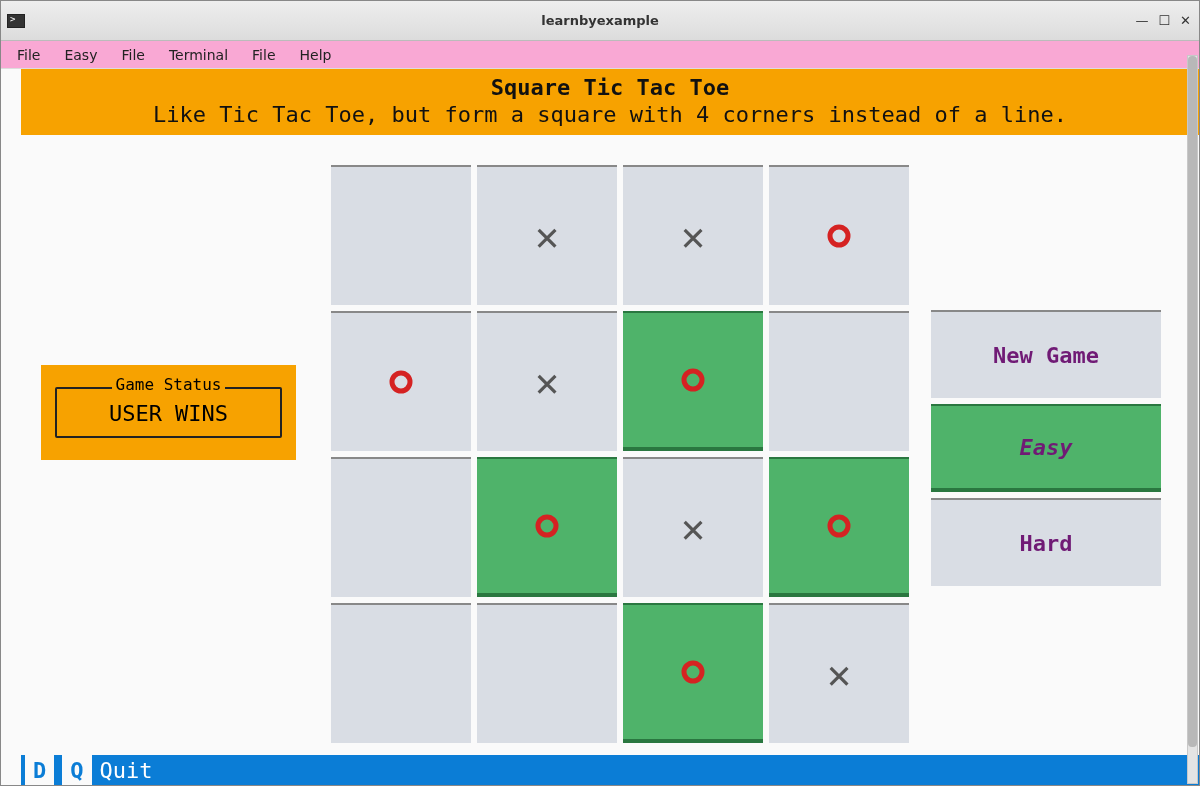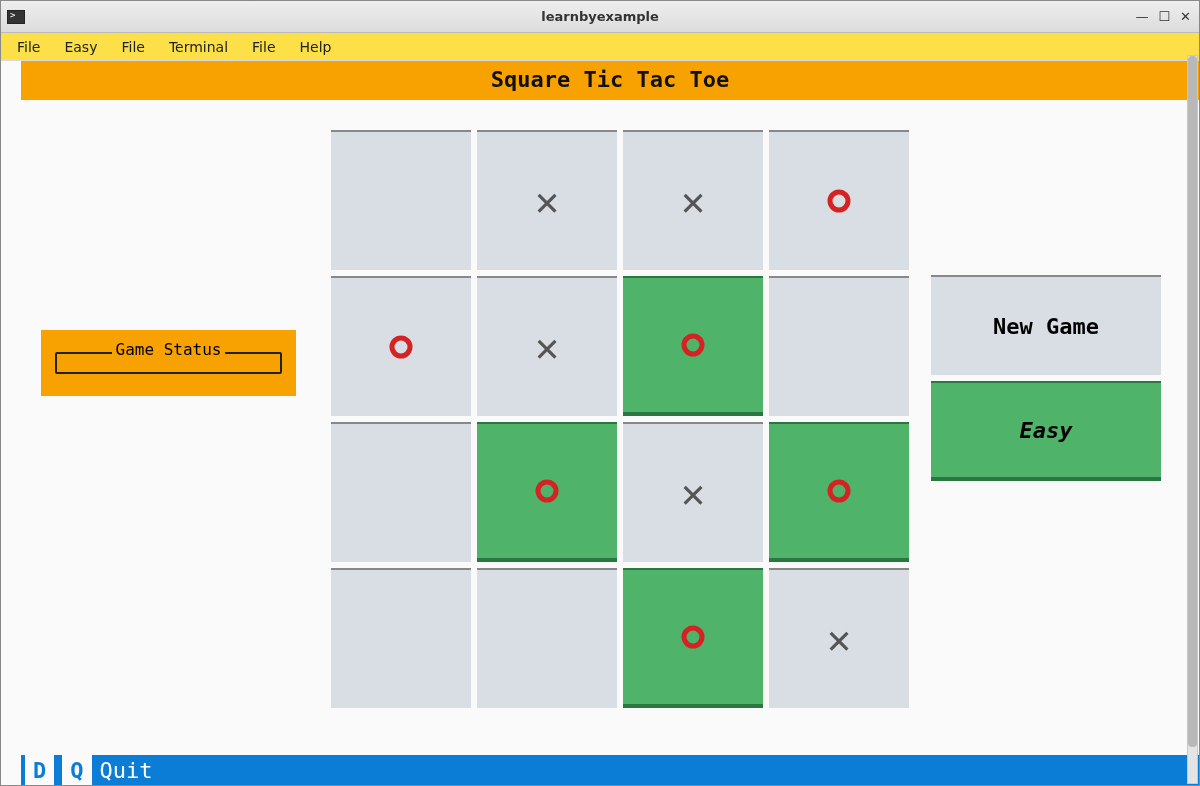--- a/index.html
+++ b/index.html
@@ -12,21 +12,21 @@
     }
     .window {
       width: 1200px;
       height: 786px;
       background: #f0f0f0;
       border: 1px solid #888;
       display: flex;
       flex-direction: column;
     }
     .titlebar {
-      height: 32px;
+      height: 40px;
       background: linear-gradient(#eeeeee, #dcdcdc);
       display: flex;
       align-items: center;
       justify-content: center;
       position: relative;
       border-bottom: 1px solid #bbb;
     }
     .titlebar-icon {
       position: absolute;
       left: 6px;
@@ -57,21 +57,21 @@
       align-items: center;
     }
     .titlebar-controls span {
       font-family: "DejaVu Sans", sans-serif;
       font-size: 13px;
       cursor: pointer;
       color: #333;
     }
     .menubar {
       height: 28px;
-      background: #fde047;
+      background: #f9a8d4;
       display: flex;
       align-items: center;
       padding: 0 6px;
       gap: 4px;
       border-bottom: 1px solid #ddd;
     }
     .menubar-item {
       font-family: "DejaVu Sans", sans-serif;
       font-size: 14px;
       padding: 3px 10px;
@@ -163,30 +163,30 @@
     .mark-o { color: #d52222; }
     .side-panel {
       margin-top: 145px;
       margin-left: 10px;
       width: 230px;
       display: flex;
       flex-direction: column;
       gap: 6px;
     }
     .side-btn {
-      height: 100px;
+      height: 88px;
       background: #d9dde4;
       border-top: 2px solid #888;
       display: flex;
       align-items: center;
       justify-content: center;
       font-size: 22px;
       font-weight: bold;
       cursor: pointer;
-      color: #000000;
+      color: #701a75;
     }
     .side-btn.active {
       background: #4fb36a;
       border-top: 2px solid #2a7740;
       border-bottom: 4px solid #2a7740;
       font-style: italic;
     }
     .footer {
       height: 30px;
       background: #0b7dd6;
@@ -247,27 +247,29 @@
     <div class="menubar-item">Easy</div>
     <div class="menubar-item">File</div>
     <div class="menubar-item">Terminal</div>
     <div class="menubar-item">File</div>
     <div class="menubar-item">Help</div>
   </div>
 
   <div class="app-area">
     <div class="header-banner">
       <div class="header-title">Square Tic Tac Toe</div>
+      <div class="header-sub">Like Tic Tac Toe, but form a square with 4 corners instead of a line.</div>
     </div>
 
     <div class="content-row">
       <div>
         <div class="status-panel">
           <div class="status-fieldset">
             <div class="status-legend">Game Status</div>
+            <div class="status-text">USER WINS</div>
           </div>
         </div>
       </div>
 
       <div class="board" id="board">
           <div class="cell"></div>
           <div class="cell">
             <span class="mark-x">✕</span>
           </div>
           <div class="cell">
@@ -314,20 +316,21 @@
               </svg></span>
           </div>
           <div class="cell">
             <span class="mark-x">✕</span>
           </div>
         </div>
 
       <div class="side-panel" id="side-panel">
           <div class="side-btn">New Game</div>
           <div class="side-btn active">Easy</div>
+          <div class="side-btn">Hard</div>
         </div>
     </div>
 
     <div class="footer" id="footer">
         <span class="key">D</span>
         <span class="key">Q</span>
         <span class="klabel">Quit</span>
       </div>
   </div>
 

